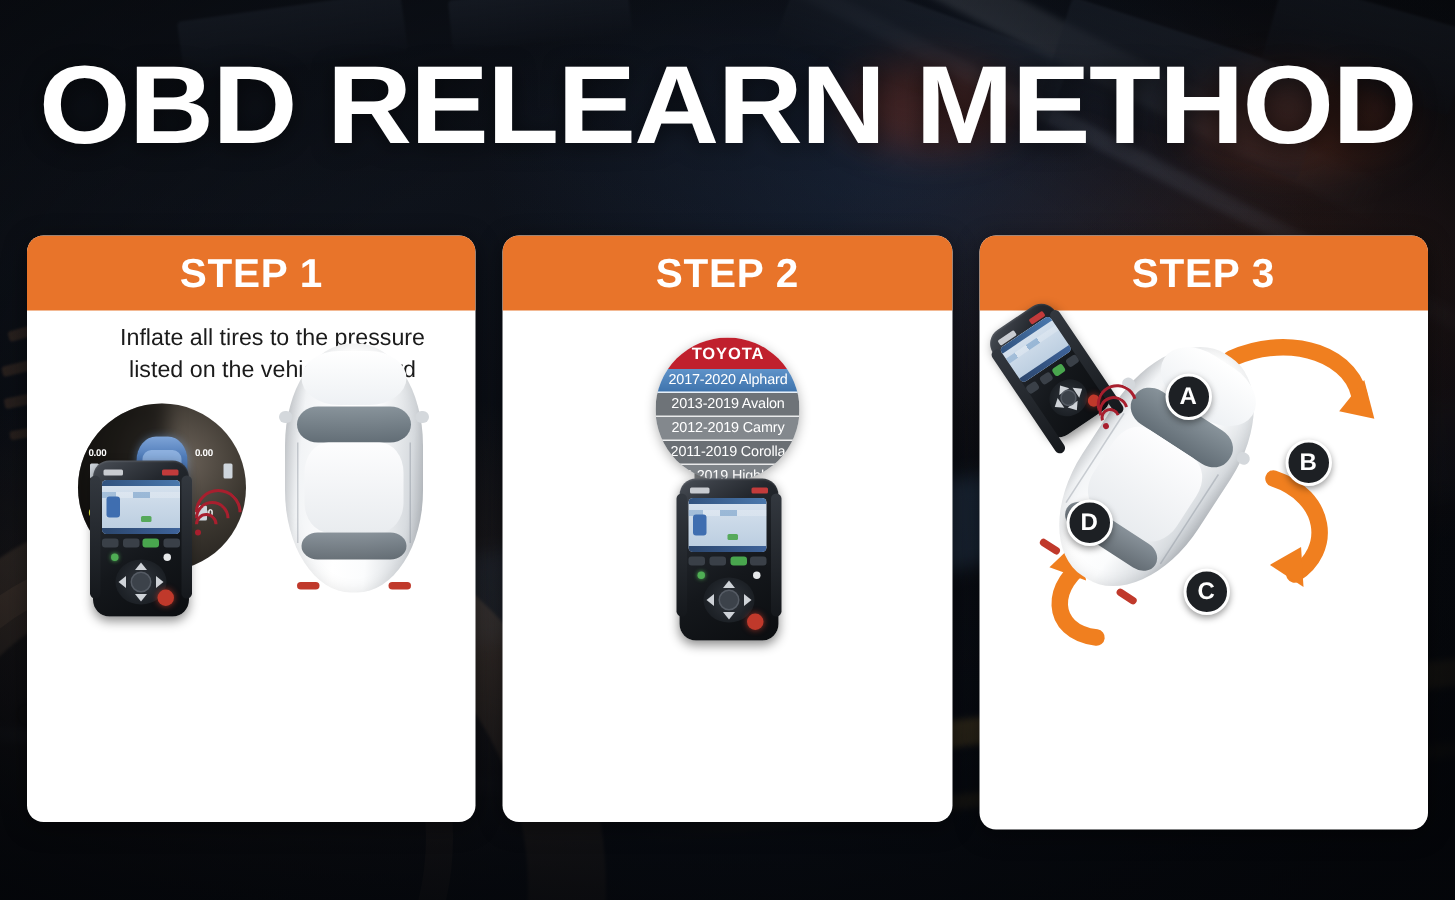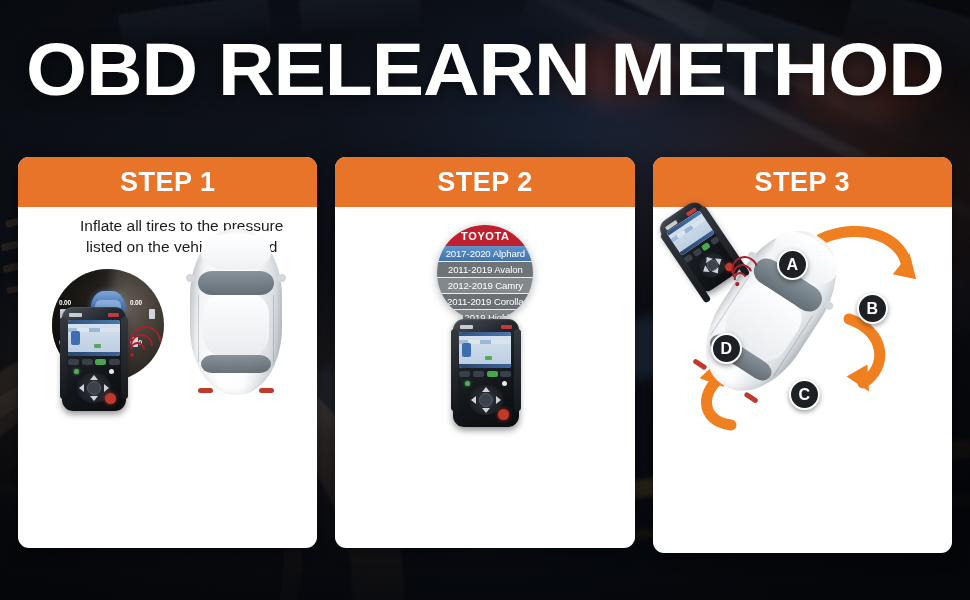--- a/index.html
+++ b/index.html
@@ -301,21 +301,21 @@
     <div class="card">
       <div class="card-head">STEP 2</div>
       <div class="card-body">
         <div class="art">
 
           <div class="ty-stem"></div>
 
           <div class="ty-circle">
             <div class="ty-head">TOYOTA</div>
             <div class="ty-row sel">2017-2020 Alphard</div>
-            <div class="ty-row g1">2011-2019 Avalon</div>
+            <div class="ty-row g1">2013-2019 Avalon</div>
             <div class="ty-row g2">2012-2019 Camry</div>
             <div class="ty-row g3">2011-2019 Corolla</div>
             <div class="ty-row g4">14-2019 Highlan</div>
           </div>
 
           <div class="tool" style="left:118px;top:112px;width:66px;height:108px">
             <div class="grip-l"></div>
             <div class="grip-r"></div>
             <div class="brand">
                 <i></i>

